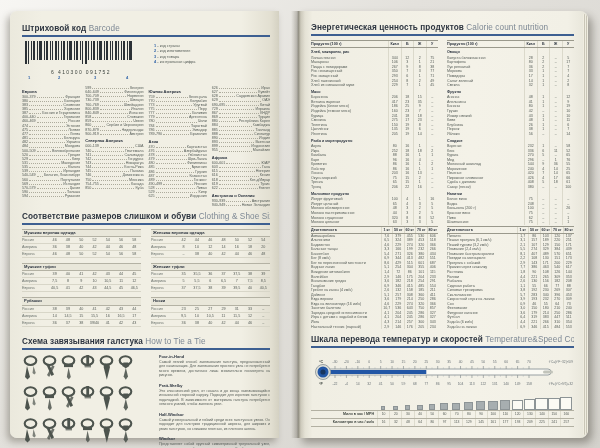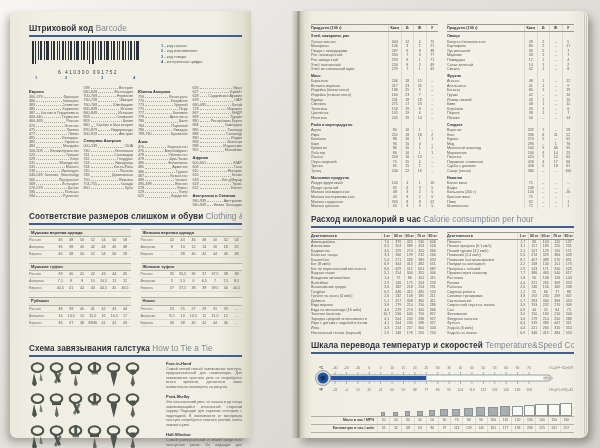--- a/index.html
+++ b/index.html
@@ -9,24 +9,24 @@
   *{margin:0;padding:0;box-sizing:border-box;}
   html,body{width:600px;height:448px;overflow:hidden;}
   body{
     font-family:"Liberation Sans", sans-serif;
     background:linear-gradient(135deg,#f7f6f3 0%,#e3e1dc 40%,#d4d2cc 100%);
     position:relative;color:var(--body);
   }
   .book{position:absolute;left:10px;top:11px;width:578px;height:427px;}
   .page{position:absolute;top:0;height:100%;}
   .page-left{
-    left:0;width:241px;border-radius:7px 0 0 7px;
+    left:0;width:269px;border-radius:7px 0 0 7px;
     background:linear-gradient(90deg,#ebe9dd 0%,#f1efe4 12%,#f1efe4 86%,#e2dfd1 97%,#d4d1c2 100%);
     box-shadow:-3px 4px 7px rgba(60,55,40,.35);
-    padding:13px 9px 0 19px;
+    padding:13px 9px 0 12px;
   }
   .page-right{
     left:288px;width:290px;border-radius:0 8px 8px 0;
     background:linear-gradient(90deg,#d9d6c8 0%,#f0eee3 5%,#f4f2e8 60%,#f2f0e6 93%,#e6e4d8 100%);
     box-shadow:4px 5px 9px rgba(50,46,34,.4);
     padding:12px 14px 0 13px;
   }
   .stack-edge{position:absolute;right:0;top:3px;bottom:3px;width:5px;border-radius:0 7px 7px 0;
     background:repeating-linear-gradient(90deg,#f0ede1 0 1px,#c8c5b6 1px 2px);}
   .gutter{position:absolute;left:281px;top:0;width:14px;height:100%;pointer-events:none;
@@ -857,21 +857,21 @@
               <span class="sv">40</span>
               <span class="sv">42</span>
               <span class="sv">44</span>
               <span class="sv">46</span>
               <span class="sv">–</span>
             </div>
           </div>
         </div>
     </div>
 
-    <div class="sec-title" style="margin-top:12px;">
+    <div class="sec-title" style="margin-top:5px;">
       <span class="t-ru">Схема завязывания галстука</span>
       <span class="t-en">How to Tie a Tie</span>
     </div>
     <div class="tie-wrap">
       <div class="tie-diagrams" id="tie-diagrams">
           <div class="tie-row">
             <svg width="17" height="27" viewBox="0 0 17 27">
               <ellipse cx="8.5" cy="6.6" rx="5.8" ry="4.4" fill="none" stroke="#4d544e" stroke-width="2.1"></ellipse>
               <path d="M5 12 L3 23 L5.5 25.5 L8 23 Z" fill="#4d544e"></path>
               <path d="M11.5 12 L10.5 19 L12.3 20.6 L13.8 19 Z" fill="#4d544e" opacity=".7"></path>
@@ -1017,20 +1017,24 @@
             <h4>Windsor</h4>
             <p>Представляет собой крупный симметричный треугольный узел, ширина которого больше, чем высота. Особенностью узла Виндзор является его аккуратная складка под узлом. В процессе завязывания можно менять размер узла в зависимости от ширины галстука или от положения узелка и ширины концов. Узел подходит для воротника, углы которого широко расставлены, или воротника типа «Акулий плавник».</p>
           </div>
         </div>
     </div>
   </div>
 
   <div class="page page-right">
     <div class="stack-edge"></div>
 
+    <div class="sec-title">
+      <span class="t-ru">Энергетическая ценность продуктов</span>
+      <span class="t-en">Calorie count nutrition</span>
+    </div>
     <div class="tbl-groups" id="cal-groups">
         <div class="tbl-col">
           <div class="trow hdr">
             <span class="lbl">Продукты (100 г)</span>
             <span class="num">Ккал</span>
             <span class="num">Б</span>
             <span class="num">Ж</span>
             <span class="num">У</span>
           </div>
           <div class="trow sect">
@@ -1542,24 +1546,20 @@
           <div class="trow">
             <span class="lbl">Шампанское</span>
             <span class="num">75</span>
             <span class="num">–</span>
             <span class="num">–</span>
             <span class="num">1</span>
           </div>
         </div>
       </div>
 
-    <div class="sec-title" style="margin-top:6px;">
-      <span class="t-ru">Расход килокалорий в час</span>
-      <span class="t-en">Calorie consumption per hour</span>
-    </div>
     <div class="tbl-groups cons" id="cons-groups">
         <div class="tbl-col">
           <div class="trow hdr">
             <span class="lbl">Деятельность</span>
             <span class="num">1 кг</span>
             <span class="num">50 кг</span>
             <span class="num">60 кг</span>
             <span class="num">70 кг</span>
             <span class="num">80 кг</span>
           </div>

